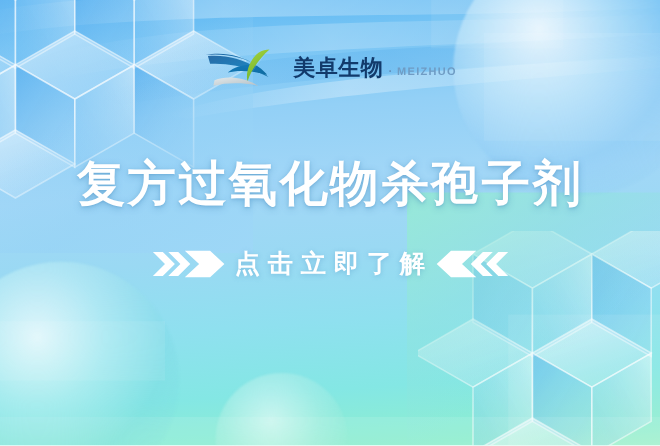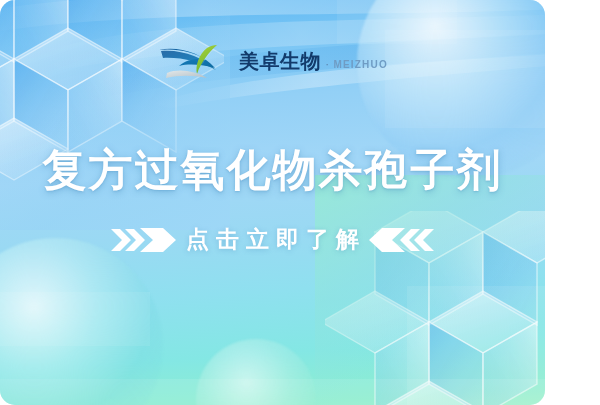--- a/index.html
+++ b/index.html
@@ -7,34 +7,33 @@
     margin: 0;
     padding: 0;
     background: #ffffff;
   }
   body {
     font-family: "Liberation Sans", "DejaVu Sans", sans-serif;
   }
 
   .banner {
     position: relative;
-    width: 545px;
+    width: 600px;
     height: 405px;
     overflow: hidden;
     background: linear-gradient(176deg,
         #58b4f2 0%,
         #72c2f4 10%,
         #93d0f6 26%,
         #a2d7f7 42%,
         #9ad9f3 56%,
         #8fe0ef 70%,
         #84e7e4 84%,
         #8eeecf 96%,
         #9bf0c9 100%);
-    border-radius: 15px;
   }
 
   
   .layer {
     position: absolute;
     pointer-events: none;
   }
 
   
   .swoosh-wrap {
@@ -146,21 +145,21 @@
     color: #6f9cc4;
     letter-spacing: 1.2px;
   }
 
   
   .headline {
     position: absolute;
     left: 0; right: 0;
     top: 146px;
     text-align: center;
-    font-family: Liberation Serif, serif;
+    font-family: Liberation Mono, monospace;
     font-size: 44px;
     font-weight: 700;
     color: #ffffff;
     letter-spacing: 2px;
     line-height: 1.14;
     text-shadow: 0 2px 7px rgba(70,140,190,0.45),
                  0 1px 2px rgba(70,140,190,0.30);
   }
 
   

